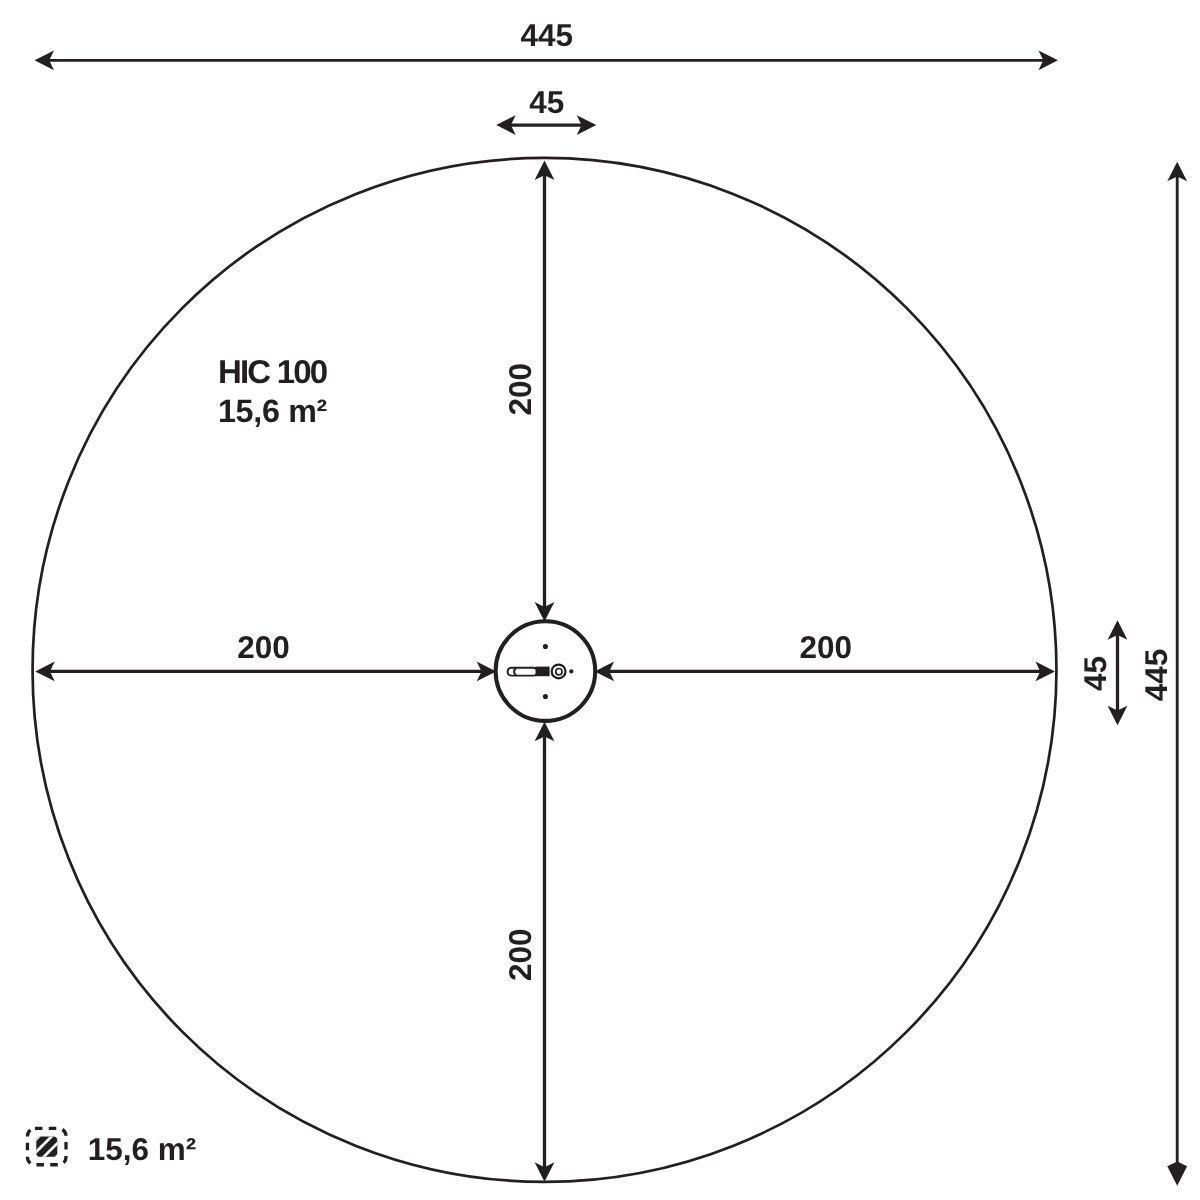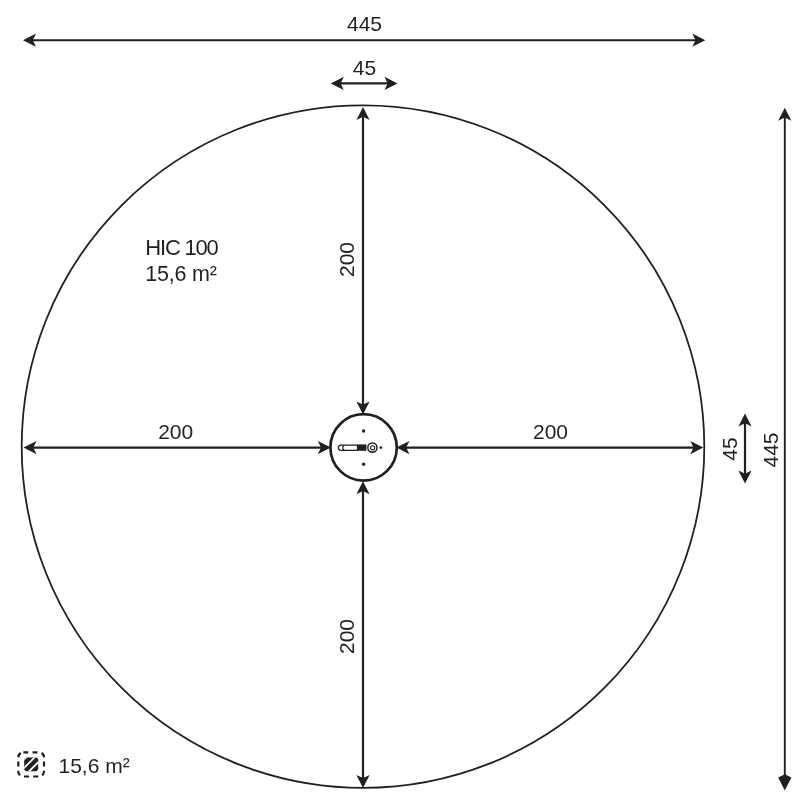--- a/index.html
+++ b/index.html
@@ -1,16 +1,16 @@
 <!DOCTYPE html>
 <html><head>
 <meta charset="utf-8">
 <style>
   html,body{margin:0;padding:0;background:#ffffff;}
-  .page{width:800px;height:800px;position:relative;background:#ffffff;overflow:hidden;}
+  .page{width:800px;height:800px;position:relative;background:#ffffff;overflow:hidden;font-weight:bold;}
   text{font-family:"Liberation Sans",sans-serif;fill:#231f20;}
 </style>
 </head>
 <body>
 <div class="page">
 <svg width="800" height="800" viewBox="0 0 800 800" xmlns="http://www.w3.org/2000/svg">
 
   <circle cx="363" cy="446.6" r="341.3" fill="none" stroke="#231f20" stroke-width="1.8"></circle>
 
   <circle cx="363.6" cy="447.4" r="33.2" fill="#ffffff" stroke="#231f20" stroke-width="2.7"></circle>

